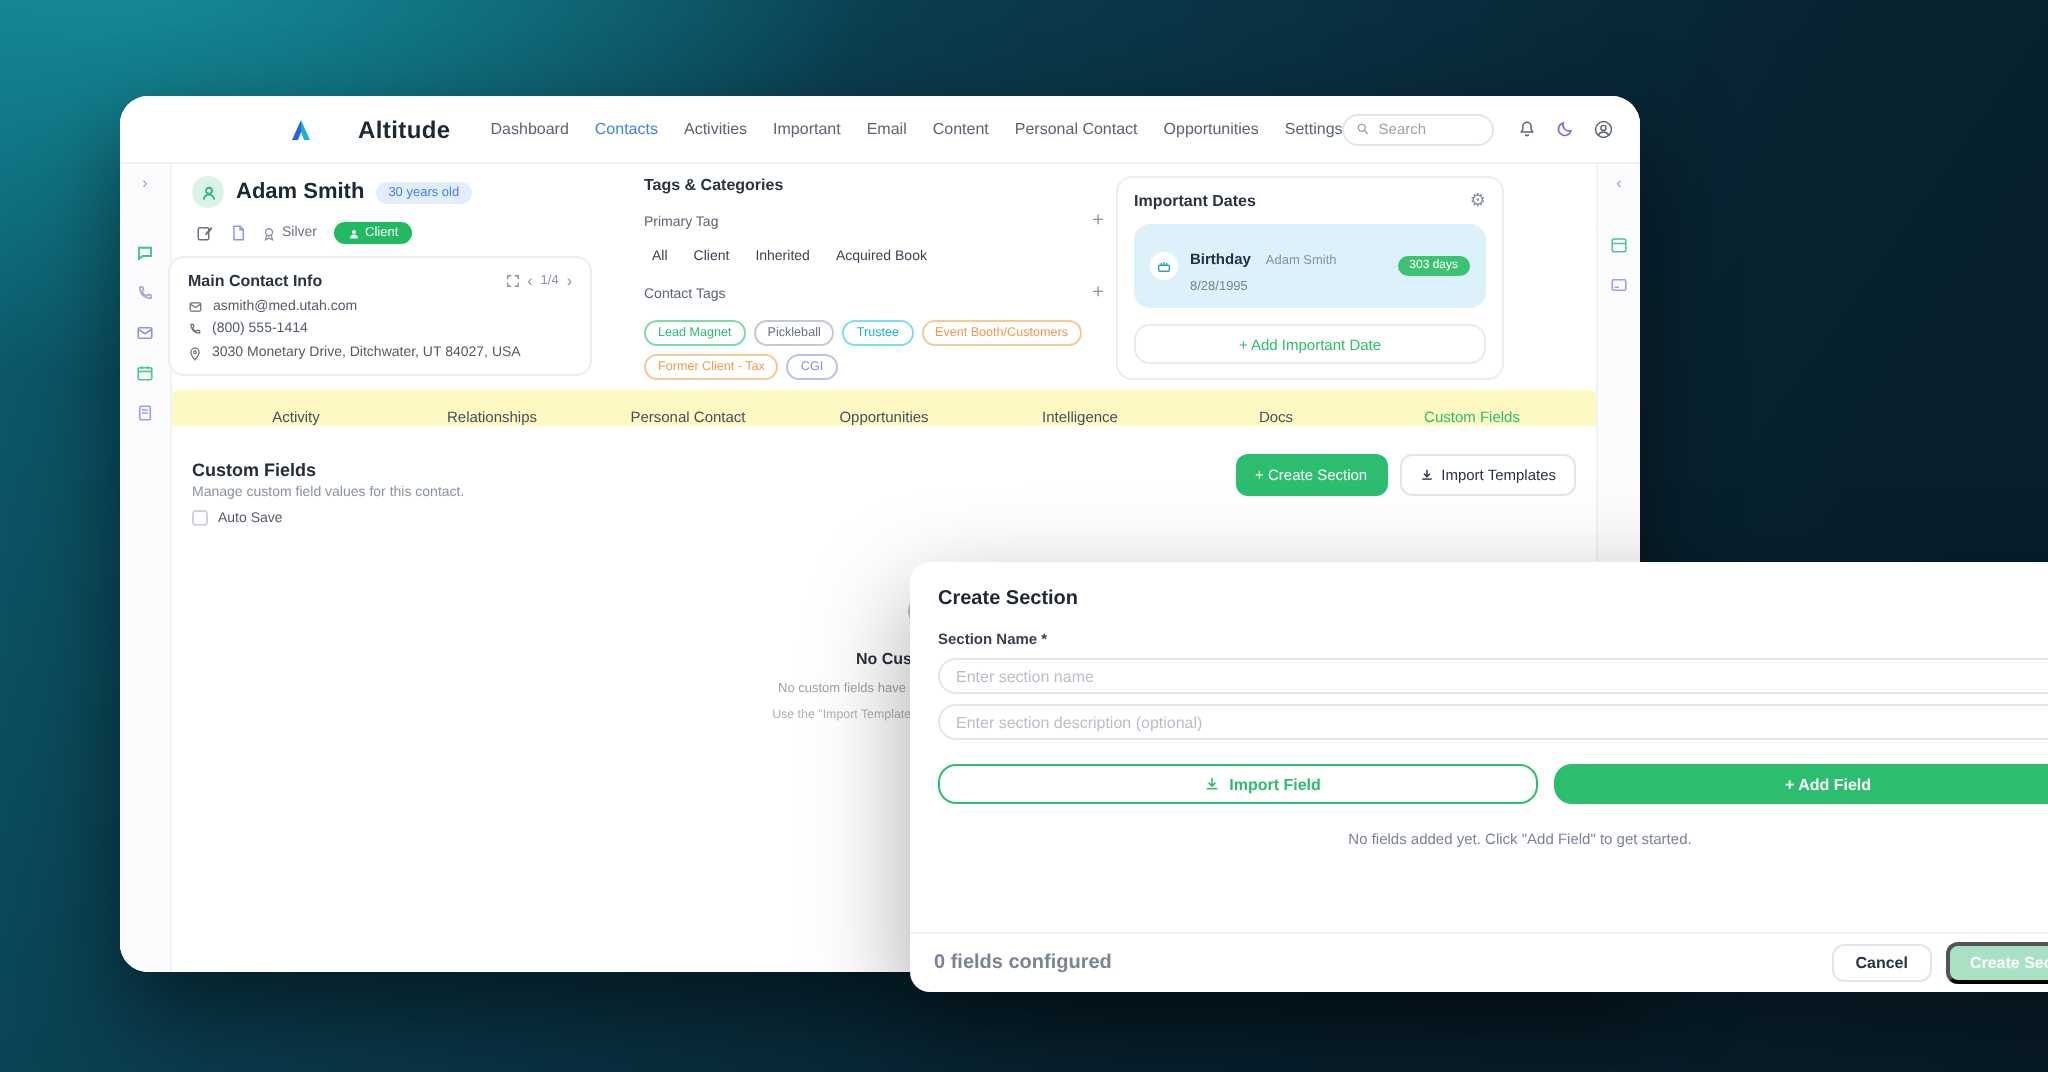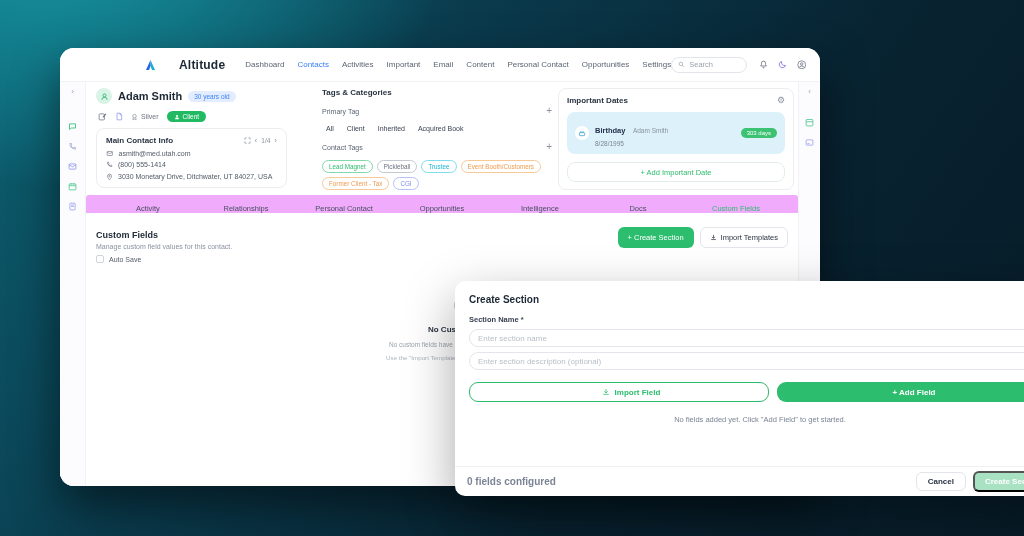--- a/index.html
+++ b/index.html
@@ -44,21 +44,21 @@
   .contact-head { position:absolute; left:36px; top:6px; }
   .ch-row1 { display:flex; align-items:center; gap:6px; }
   .avatar { width:16px; height:16px; border-radius:50%; background:#d9f3e6; display:flex; align-items:center; justify-content:center; }
   .c-name { font-size:11px; font-weight:bold; color:#1d2835; }
   .age-pill { font-size:6.5px; color:#3b82f6; background:#e3edff; border-radius:7px; padding:2px 6px; }
   .ch-row2 { display:flex; align-items:center; gap:8px; margin-top:7px; margin-left:2px; }
   .tier { font-size:7px; color:#6b7280; display:flex; align-items:center; gap:3px; }
   .client-pill { font-size:6.5px; color:#fff; background:#21ba62; border-radius:8px; padding:2px 7px; display:flex; align-items:center; gap:3px; }
 
   
-  .info-card { position:absolute; left:36px; top:46px; width:191px; height:60px;
+  .info-card { position:absolute; left:24px; top:46px; width:212px; height:60px;
     border:1px solid #ececf1; border-radius:8px; background:#fff; padding:7px 9px; }
   .ic-head { display:flex; align-items:center; }
   .ic-title { font-size:8px; font-weight:bold; color:#2a3342; }
   .ic-ctrls { margin-left:auto; display:flex; align-items:center; gap:4px; color:#8a93a0; }
   .ic-pag { font-size:6.5px; color:#8a93a0; }
   .chev-btn { font-size:8px; color:#8a93a0; cursor:pointer; line-height:1; }
   .ic-line { display:flex; align-items:center; gap:5px; margin-top:4.5px; }
   .ic-line span { font-size:7px; color:#525b67; }
 
   
@@ -71,35 +71,35 @@
   .filter { font-size:7px; color:#3a4452; cursor:pointer; }
   .pills { display:flex; flex-wrap:wrap; gap:4px; margin-top:8px; }
   .pill { font-size:6.3px; padding:2px 6px; border-radius:8px; border:1px solid; background:#fff; cursor:pointer; white-space:nowrap; }
   .p-green { color:#2dbd6e; border-color:#7fd9ab; }
   .p-gray { color:#6b7280; border-color:#c3c9d1; }
   .p-cyan { color:#19b5d4; border-color:#7fdcec; }
   .p-orange { color:#ef9b4e; border-color:#f6c997; }
   .p-blue { color:#7c8df0; border-color:#b6c0f7; }
 
   
-  .dates-col { position:absolute; left:498px; top:6px; width:236px; }
+  .dates-col { position:absolute; left:498px; top:6px; width:194px; }
   .id-card { border:1px solid #ececf1; border-radius:8px; background:#fff; padding:7px 8px; }
   .id-head { display:flex; align-items:center; }
   .gear { margin-left:auto; font-size:9px; color:#8a93a0; cursor:pointer; line-height:1; }
   .bday { margin-top:7px; background:#ddf1fa; border-radius:8px; padding:7px 8px; display:flex; align-items:center; gap:6px; }
   .bday-ic { width:14px; height:14px; border-radius:50%; background:#ffffff; display:flex; align-items:center; justify-content:center; }
   .bday-name { font-size:7.5px; font-weight:bold; color:#23304b; }
   .bday-person { font-size:6.5px; color:#8a93a0; margin-left:3px; }
   .bday-date { font-size:6.5px; color:#7b8494; margin-top:3px; }
   .days-pill { margin-left:auto; font-size:6px; color:#fff; background:#3bc272; border-radius:7px; padding:2px 6px; }
   .add-date { margin-top:8px; border:1px solid #e3eee7; border-radius:8px; height:20px; display:flex;
     align-items:center; justify-content:center; font-size:7.5px; color:#2dbd6e; background:#fff; cursor:pointer; }
 
   
-  .tabs { position:absolute; left:26px; right:22px; top:113px; height:16px; background:#f0abfc;
+  .tabs { position:absolute; left:26px; right:22px; top:113px; height:16px; background:#fef9c3;
     border-radius:3px; display:flex; padding:13px; }
   .tab { flex:1; display:flex; align-items:center; justify-content:center; font-size:7.5px; color:#46505e; cursor:pointer; }
   .tab.active { background:#fff; color:#2dbd6e; border-radius:3px; box-shadow:0 0 3px rgba(0,0,0,.08); }
 
   
   .cf { position:absolute; left:26px; right:22px; top:131px; bottom:0; background:#fff; }
   .cf-title { position:absolute; left:10px; top:17px; font-size:9px; font-weight:bold; color:#232d3a; }
   .cf-sub { position:absolute; left:10px; top:30px; font-size:7px; color:#8a93a0; }
   .cf-autosave { position:absolute; left:10px; top:42px; display:flex; align-items:center; gap:5px; }
   .checkbox { width:8px; height:8px; border:1px solid #cfd4da; border-radius:2px; background:#fff; cursor:pointer; }

